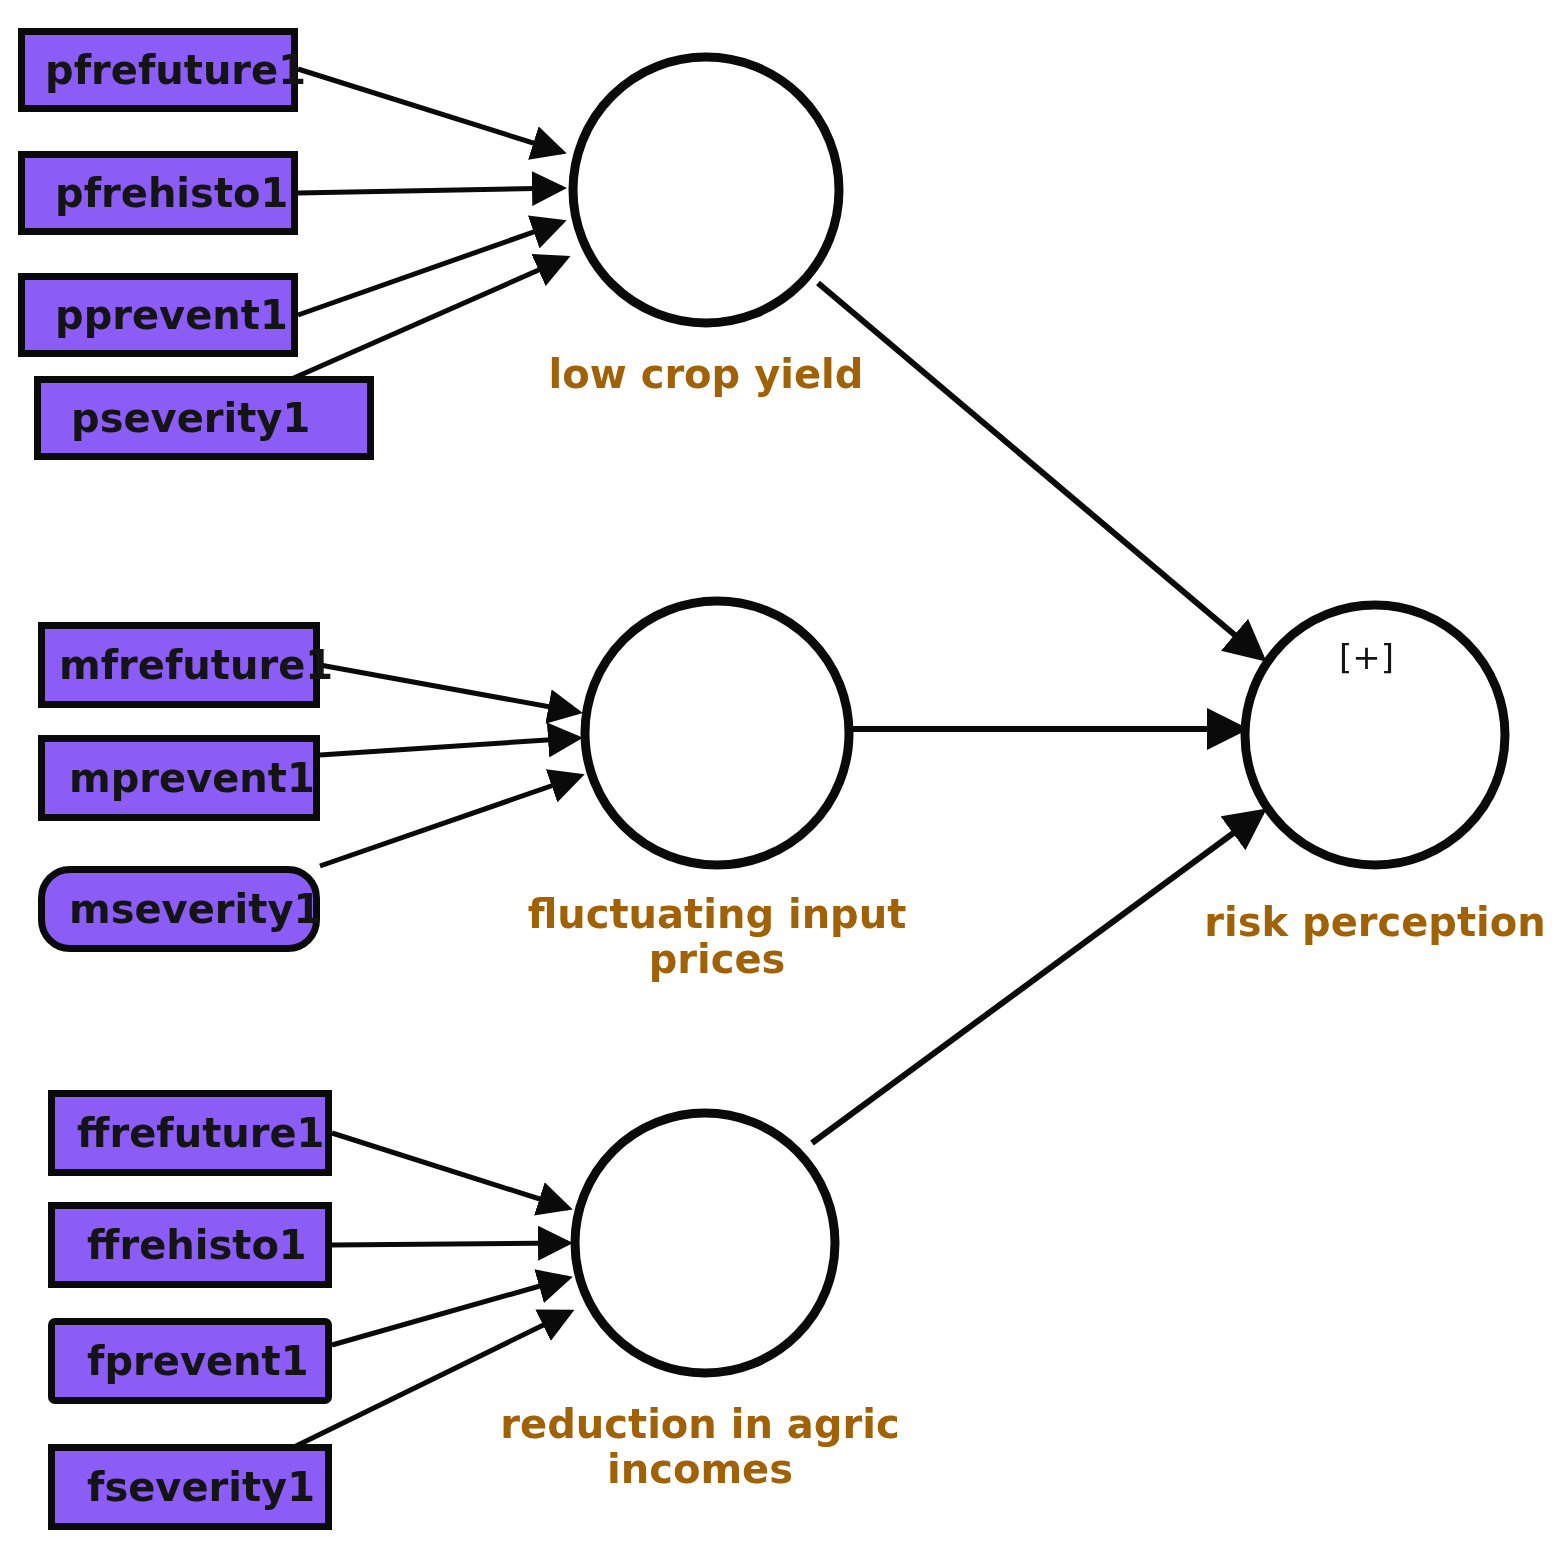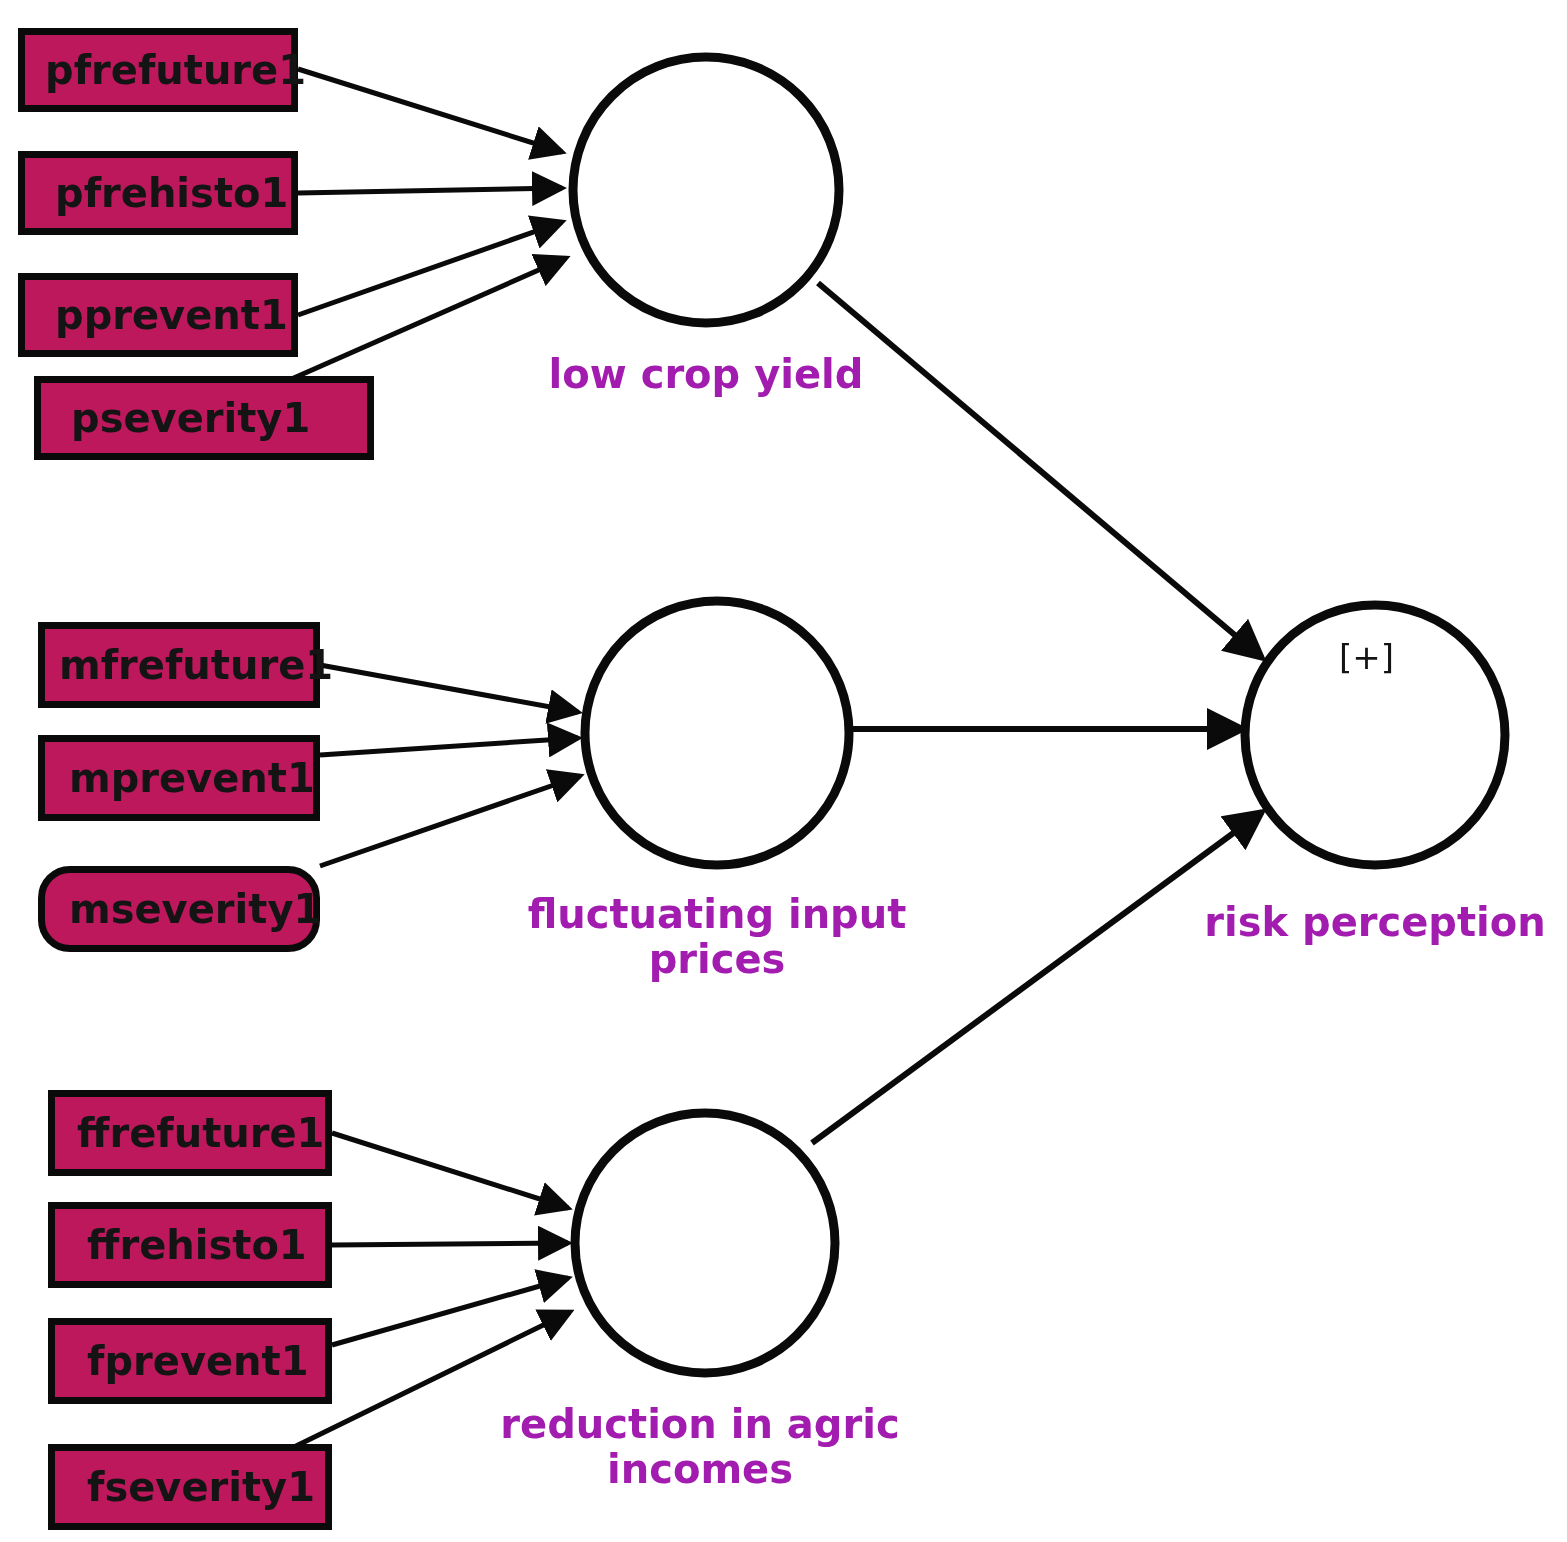--- a/index.html
+++ b/index.html
@@ -18,39 +18,39 @@
   #diagram-svg {
     position: absolute;
     left: 0;
     top: 0;
     width: 1567px;
     height: 1542px;
   }
   .indicator-box {
     position: absolute;
     box-sizing: border-box;
-    background: #be185d;
+    background: #8b5cf6;
     border: 7px solid #0a0a0a;
     display: flex;
     align-items: center;
     z-index: 3;
   }
   .indicator-label {
     font-size: 40px;
     font-weight: 700;
     color: #141414;
     white-space: nowrap;
     line-height: 1;
   }
   .latent-label {
     position: absolute;
     text-align: center;
     font-size: 40px;
     font-weight: 700;
-    color: #a21caf;
+    color: #a16207;
     line-height: 1.12;
     z-index: 3;
   }
   .sign-label {
     position: absolute;
     font-size: 34px;
     font-weight: 400;
     color: #141414;
     z-index: 3;
     line-height: 1;
@@ -142,21 +142,21 @@
   <div class="indicator-box" style="left:38px; top:866px; width:282px; height:86px; padding-left:24px;border-radius:32px;">
     <span class="indicator-label">mseverity1</span>
   </div>
 
   <div class="indicator-box" style="left:48px; top:1090px; width:284px; height:86px; padding-left:22px;text-align:center;">
     <span class="indicator-label">ffrefuture1</span>
   </div>
   <div class="indicator-box" style="left:48px; top:1202px; width:284px; height:86px; padding-left:32px;">
     <span class="indicator-label">ffrehisto1</span>
   </div>
-  <div class="indicator-box" style="left:48px; top:1318px; width:284px; height:86px; padding-left:32px;">
+  <div class="indicator-box" style="left:48px; top:1318px; width:284px; height:86px; padding-left:32px;border-radius:7px;">
     <span class="indicator-label">fprevent1</span>
   </div>
   <div class="indicator-box" style="left:48px; top:1444px; width:284px; height:86px; padding-left:32px;text-align:right;">
     <span class="indicator-label">fseverity1</span>
   </div>
 
   <div class="latent-label" style="left:506px; top:352px; width:400px;">
     <div>low crop yield</div>
   </div>
 

